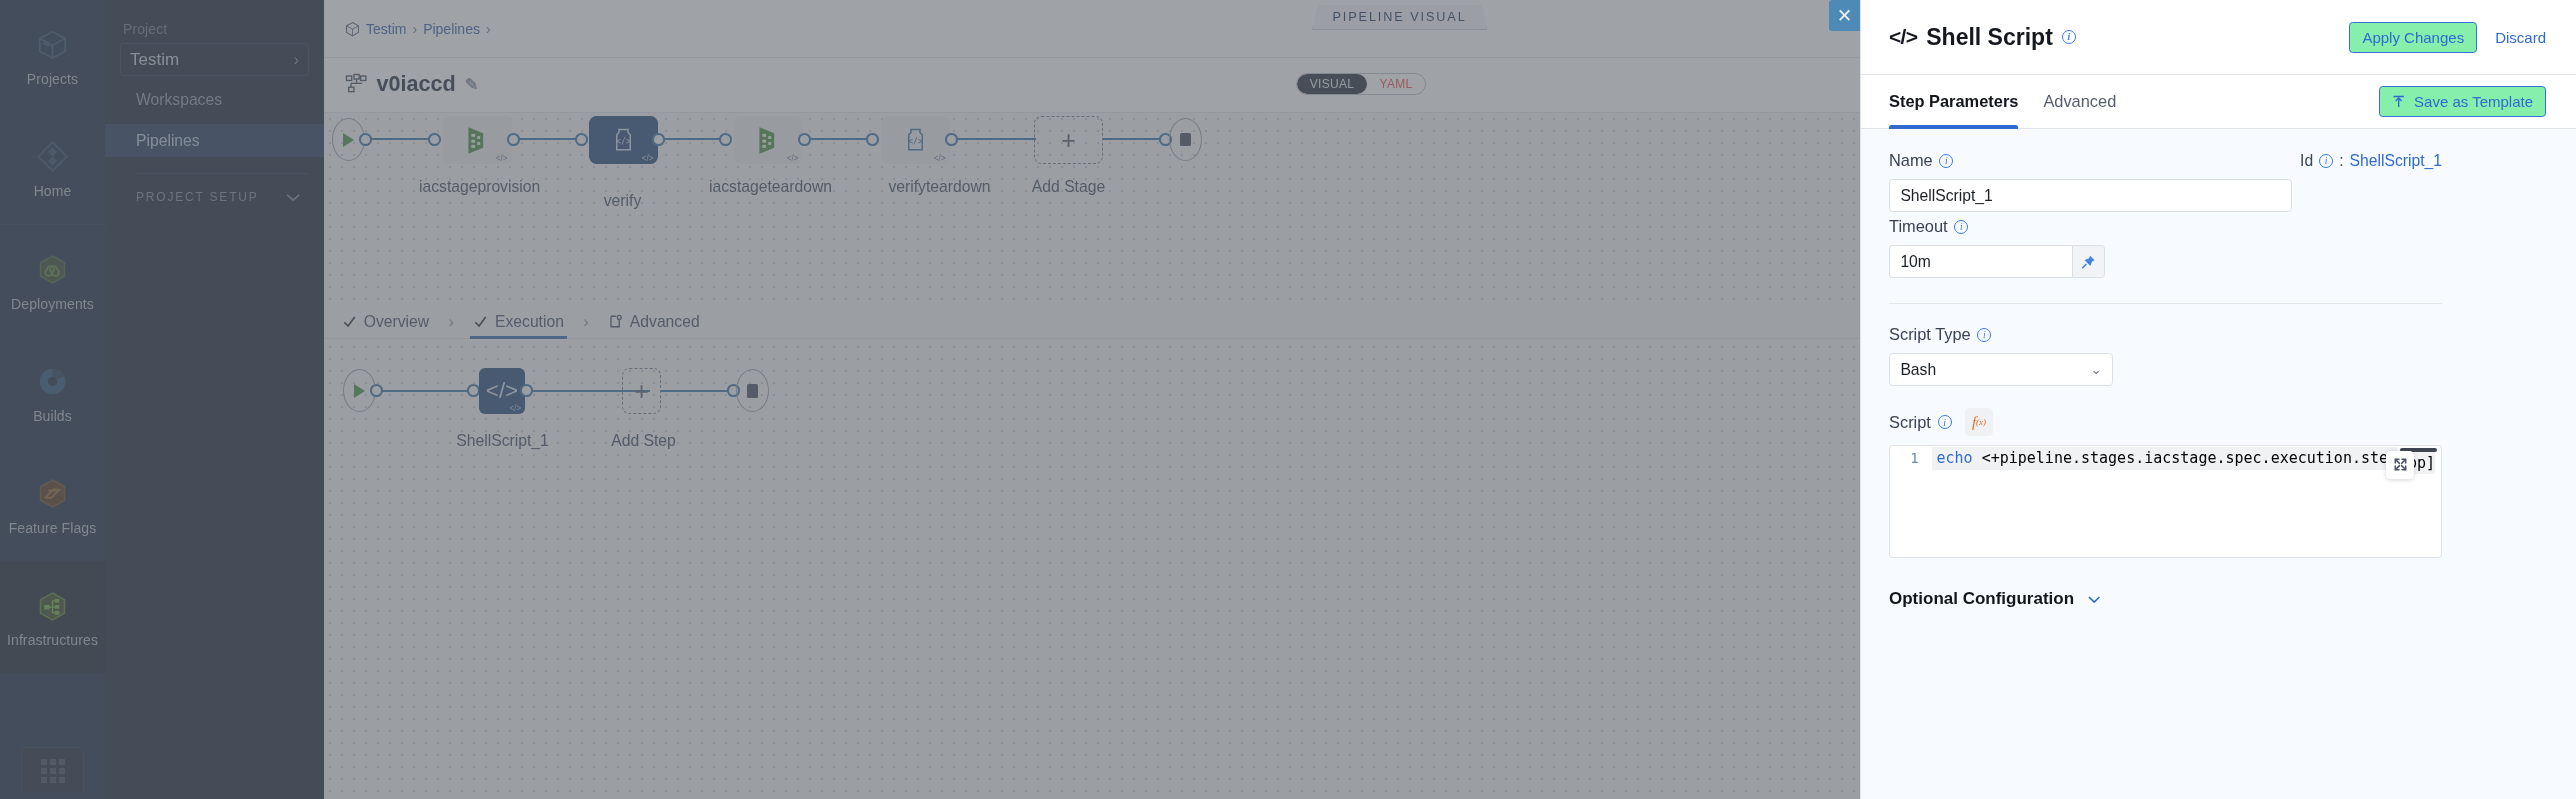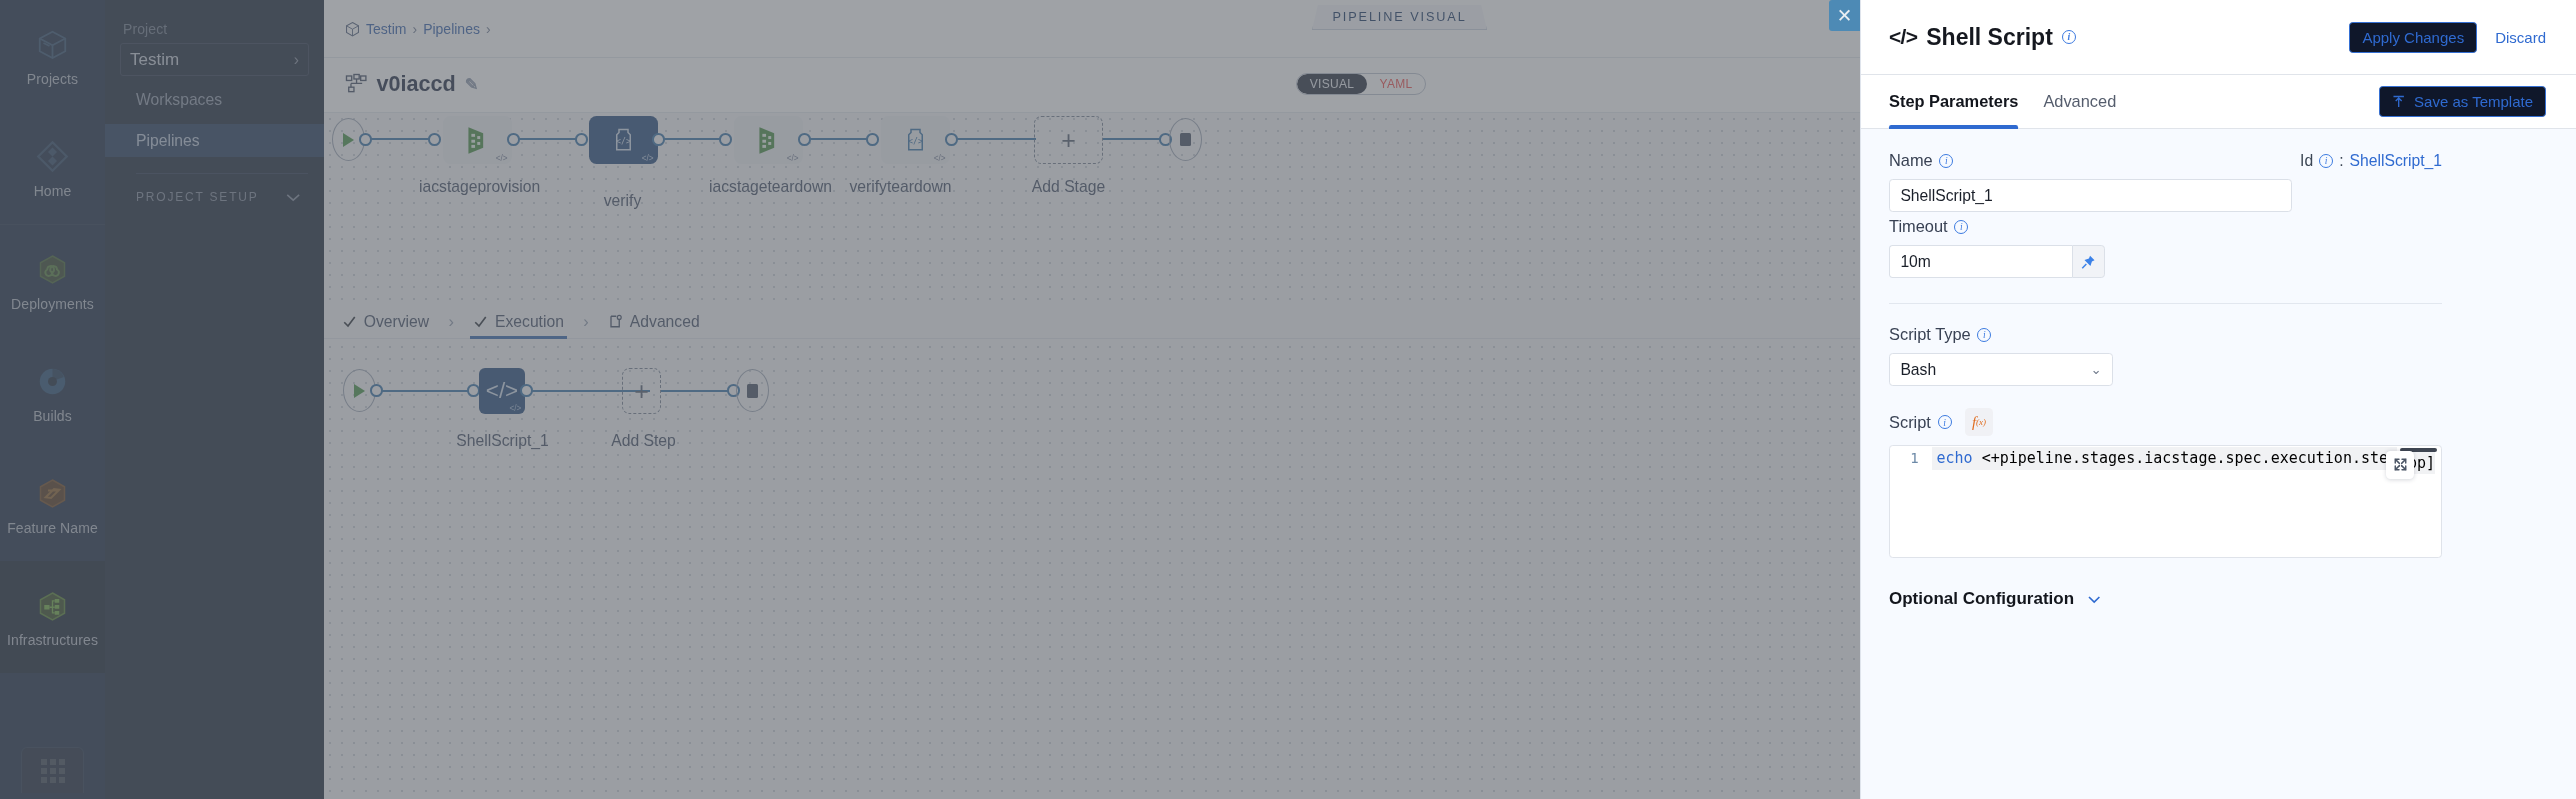--- a/index.html
+++ b/index.html
@@ -171,21 +171,21 @@
     display: flex; flex-direction: column;
   }
   .drawer-head {
     height: 75px; background: #ffffff; border-bottom: 0.7px solid #e0e4ea;
     display: flex; align-items: center; padding: 0 30px 0 28px; flex: none;
   }
   .dh-title { display: flex; align-items: center; gap: 9px; font-size: 23px; font-weight: bold; color: #15181f; }
   .dh-code { font-size: 21px; font-weight: bold; color: #15181f; letter-spacing: -0.7px; }
   .dh-actions { margin-left: auto; display: flex; align-items: center; gap: 18px; }
   .btn-outline {
-    border: 0.7px solid #3570d4; color: #2f6ad0; background: #0f172a;
+    border: 0.7px solid #3570d4; color: #2f6ad0; background: #86efac;
     border-radius: 3.7px; padding: 6px 12px; font-size: 15px; white-space: nowrap;
   }
   .btn-link { color: #2f6ad0; font-size: 15px; }
 
   .drawer-tabs {
     height: 54px; background: #fff; border-bottom: 0.7px solid #e0e4ea;
     display: flex; align-items: center; padding: 0 30px 0 28px; gap: 25px; flex: none;
     position: relative;
   }
   .dt {
@@ -316,21 +316,21 @@
           <path d="M26 9 A17 17 0 0 1 41 20 L30 24 A6 6 0 0 0 26 20 Z" fill="#0f1d31" opacity=".55"></path>
         </svg>
         <span>Builds</span>
       </div>
 
       <div class="rail-item">
         <svg class="rail-glyph" viewBox="0 0 52 52">
           <path d="M26 8 L42 17 L42 35 L26 44 L10 35 L10 17 Z" fill="#4a2c12" stroke="#6b4018" stroke-width="2"></path>
           <path d="M17 31 L28 20 L35 21 L24 32 Z M20 22 L33 22" fill="none" stroke="#8a5a22" stroke-width="2.8"></path>
         </svg>
-        <span>Feature Name</span>
+        <span>Feature Flags</span>
       </div>
 
       <div class="rail-divider"></div>
 
       <div class="rail-item dark-bg">
         <svg class="rail-glyph" viewBox="0 0 52 52">
           <path d="M26 8 L42 17 L42 35 L26 44 L10 35 L10 17 Z" fill="#2a3f1a" stroke="#4d7a28" stroke-width="2"></path>
           <g fill="#6aa83a">
             <rect x="15" y="24" width="7" height="6"></rect>
               <rect x="29" y="16" width="6" height="5"></rect>
@@ -488,21 +488,21 @@
           </div>
           <div class="conn" style="left:779px; top:25px; width:60px;"></div>
           <div class="dot" style="left:835px; top:20px;"></div>
           <div class="end-oval" style="left:845px; top:5.2px;">
             <span class="sq-stop"></span>
           </div>
 
           <div class="node-label" style="left:95px; top:63px;">iacstageprovision</div>
           <div class="node-label" style="left:239px; top:77px;">verify</div>
           <div class="node-label" style="left:385px; top:63px;">iacstageteardown</div>
-          <div class="node-label" style="left:517px; top:63px;">verifyteardown</div>
+          <div class="node-label" style="left:556px; top:63px;">verifyteardown</div>
           <div class="node-label" style="left:685px; top:63px;">Add Stage</div>
         </div>
 
         <div class="tabrow">
           <div class="tab">
             <svg width="15" height="15" viewBox="0 0 20 20">
               <path d="M3 11 L8 16 L17 4" fill="none" stroke="#20262f" stroke-width="2.2"></path>
             </svg>
             <span>Overview</span>
           </div>

